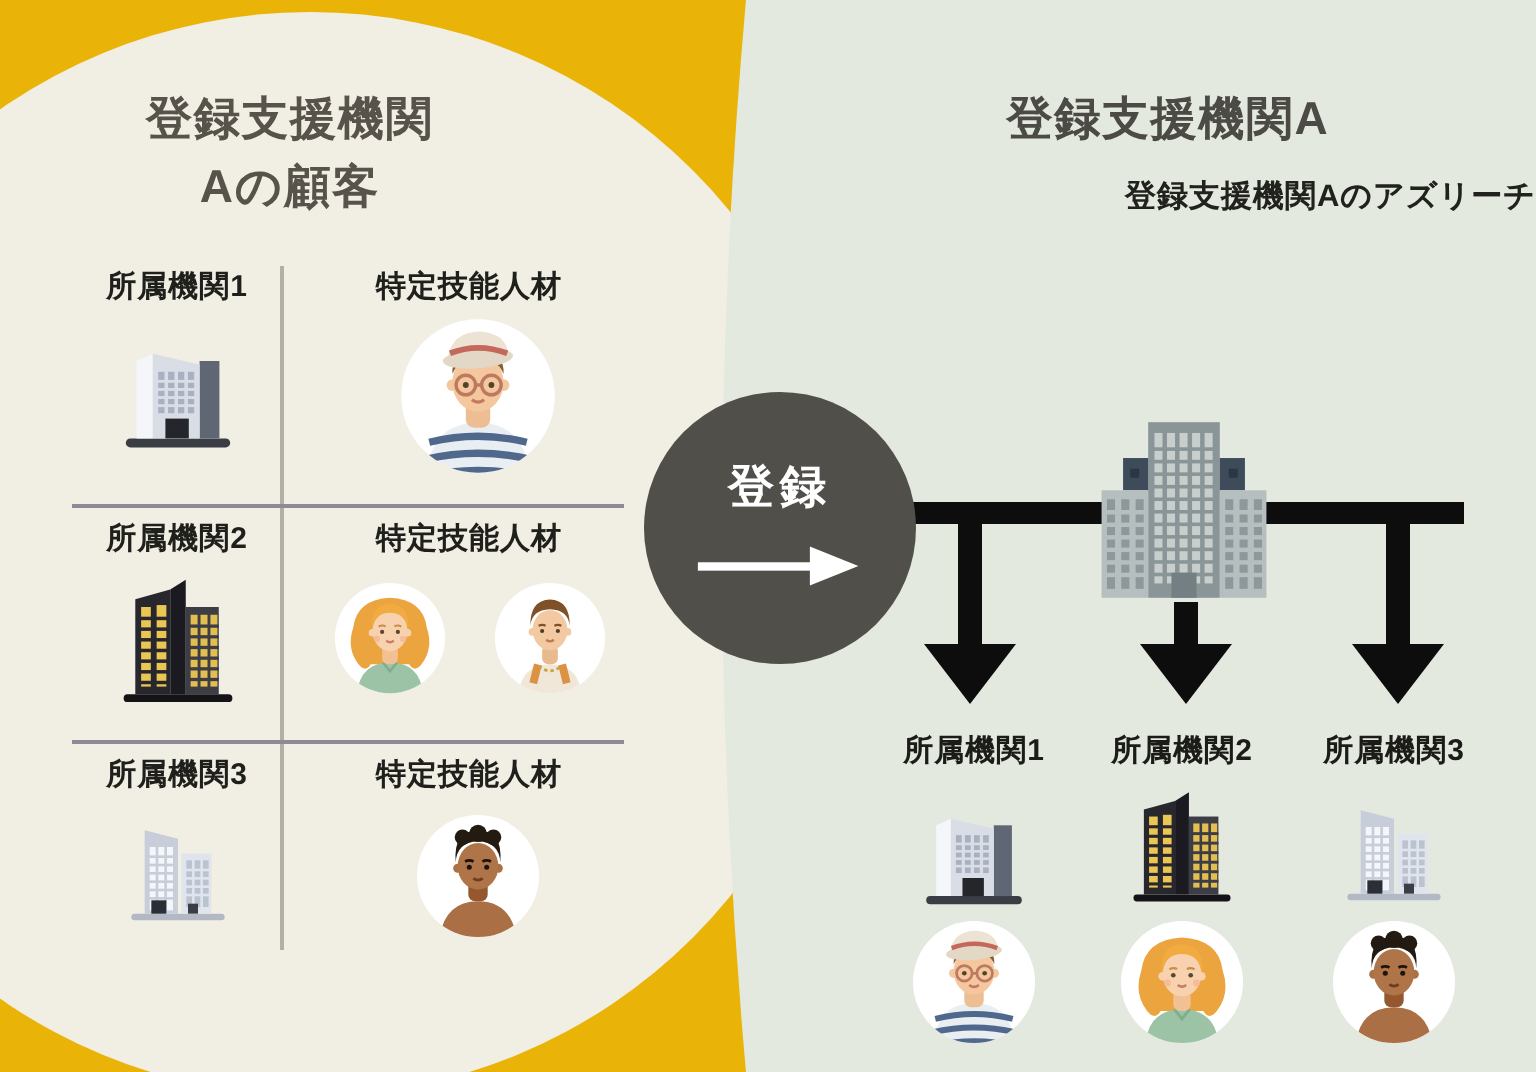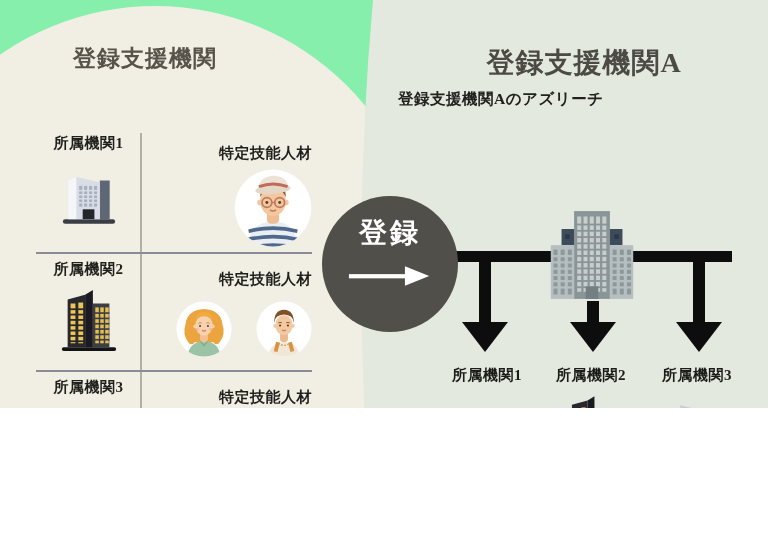--- a/index.html
+++ b/index.html
@@ -1,49 +1,49 @@
 <!DOCTYPE html>
 <html><head>
 <meta charset="utf-8">
 <style>
   html,body{margin:0;padding:0;background:#ffffff;}
-  .canvas{position:relative;width:768px;height:408px;background:#86efac;overflow:hidden;
-          font-family:Liberation Serif, serif;}
+  .canvas{position:relative;width:768px;height:536px;background:#eab308;overflow:hidden;
+          font-family:Liberation Sans, sans-serif;}
   .bg-circle{position:absolute;border-radius:50%;}
   .circle-left{left:-116px;top:6px;width:542px;height:542px;background:#f1eee4;}
   .circle-right{left:361px;top:-2732px;width:6000px;height:6000px;background:#e4e9e0;}
   .content{position:absolute;z-index:2;}
   
   .left-title{left:15px;top:42px;width:260px;text-align:center;font-size:23px;
               font-weight:bold;color:#57524a;line-height:34px;letter-spacing:1px;}
   .vline{left:140px;top:133px;width:2px;height:342px;background:#b2afa5;}
   .table{left:36px;top:128px;width:276px;}
   .row{display:grid;grid-template-columns:105px 171px;position:relative;}
   .row-1{height:124px}.row-2{height:116px}.row-3{height:120px}
   .row-1,.row-2{border-bottom:2px solid #8d8b96;}
   .org-cell{padding-top:6px;display:flex;flex-direction:column;align-items:center;}
-  .talent-cell{padding-top:6px;padding-left:16px;display:flex;flex-direction:column;align-items:flex-end;margin-top:10px;}
+  .talent-cell{padding-top:6px;padding-left:16px;display:flex;flex-direction:column;align-items:center;}
   .cell-label{font-size:15px;font-weight:bold;color:#1f1f1c;letter-spacing:0.5px;white-space:nowrap;}
   .avatar-row{display:flex;gap:24px;align-items:flex-start;}
   .b-r1{width:54px;height:62px;margin-top:10px;}
   .b-r2{width:60px;height:66px;margin-top:8px;}
   .b-r3{width:50px;height:54px;margin-top:12px;}
   .av-78{width:78px;height:78px;margin-top:6px;margin-left:8px;}
   .av-56{width:56px;height:56px;margin-top:12px;}
   .av-62{width:62px;height:62px;}
   .r3-av{margin-top:10px;margin-left:8px;}
   
   .badge{left:322px;top:196px;width:136px;height:136px;border-radius:50%;background:#504f4a;
          display:flex;flex-direction:column;align-items:center;z-index:3;}
-  .badge-label{margin-top:18px;color:#ffffff;font-size:28px;font-weight:bold;letter-spacing:3px;}
+  .badge-label{margin-top:32px;color:#ffffff;font-size:23px;font-weight:bold;letter-spacing:3px;}
   .badge-arrow{width:96px;height:28px;margin-top:10px;}
   
-  .right-title{left:419px;top:44px;width:330px;text-align:center;font-size:28px;
+  .right-title{left:419px;top:44px;width:330px;text-align:center;font-size:23px;
                font-weight:bold;color:#4b4a44;letter-spacing:1px;}
-  .right-desc{left:398px;top:84px;width:370px;text-align:left;font-size:15.5px;
+  .right-desc{left:398px;top:84px;width:370px;text-align:right;font-size:15.5px;
               font-weight:bold;color:#21211d;line-height:29.5px;letter-spacing:0.5px;}
   .arrows{left:440px;top:244px;width:320px;height:112px;}
   .hq{left:549px;top:206px;width:86px;height:98px;}
   .branch{top:366px;width:112px;display:flex;flex-direction:column;align-items:center;}
   .branch-1{left:431px}.branch-2{left:535px}.branch-3{left:641px}
   .branch-label{font-size:15px;font-weight:bold;color:#1b1b18;letter-spacing:0.5px;white-space:nowrap;}
   .bwrap{height:64px;display:flex;align-items:flex-end;margin-top:4px;}
   .bb-1{width:50px;height:56px}.bb-2{width:52px;height:60px}.bb-3{width:50px;height:54px}
   .branch .av-62{margin-top:7px;}
   svg{display:block;}
@@ -308,20 +308,21 @@
         </g>
       </symbol>
     </defs>
   </svg>
 
   <div class="bg-circle circle-left" style="background: rgb(241, 238, 228);"></div>
   <div class="bg-circle circle-right" style="background: rgb(228, 233, 224);"></div>
 
   <div class="content left-title">
     <div>登録支援機関</div>
+    <div>Aの顧客</div>
   </div>
 
   <div class="content vline"></div>
 
   <div class="content table">
 
     <div class="row row-1">
       <div class="org-cell">
         <div class="cell-label">所属機関1</div>
         <svg class="b-r1">

